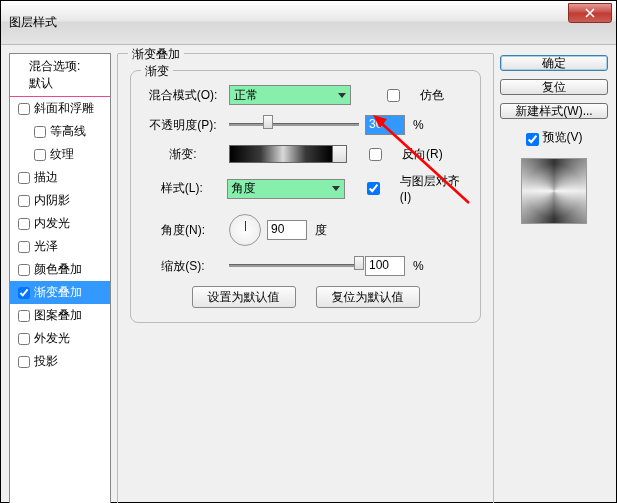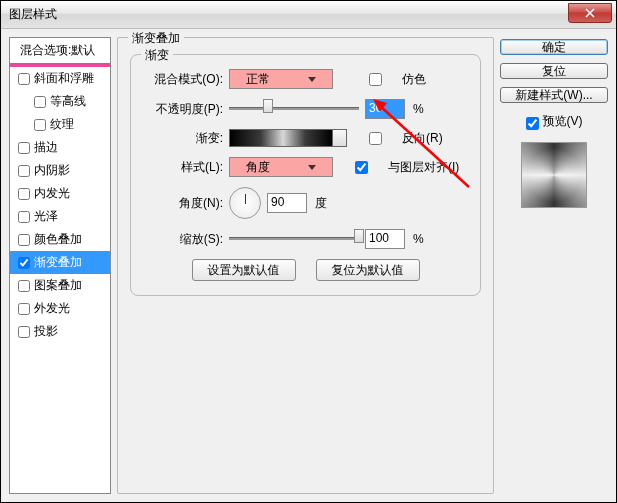--- a/index.html
+++ b/index.html
@@ -1,36 +1,36 @@
 <!DOCTYPE html>
 <html><head>
 <meta charset="utf-8">
 <style>
 *{box-sizing:border-box;margin:0;padding:0;font-family:"Microsoft YaHei",SimSun,sans-serif;font-size:12px}
 body{background:#fff}
 .dialog{width:617px;height:503px;border:1px solid #000;background:#f0f0f0;position:relative}
-.titlebar{height:28px;background:linear-gradient(#fff,#e8e8e8 45%,#d8d8d8 50%,#e4e4e4);border-bottom:1px solid #bbb;display:flex;align-items:center;padding-left:8px}
+.titlebar{height:44px;background:linear-gradient(#fff,#e8e8e8 45%,#d8d8d8 50%,#e4e4e4);border-bottom:1px solid #bbb;display:flex;align-items:center;padding-left:8px}
 .titlebar-text{color:#000}
 .close-btn{position:absolute;right:4px;top:2px;width:44px;height:20px;background:linear-gradient(#e49a93,#c8514a 45%,#c13a31 50%,#ca5f56);border:1px solid #8a2d25;border-radius:0 0 3px 3px;display:flex;align-items:center;justify-content:center;color:#fff;cursor:pointer}
 .close-btn svg{width:10px;height:10px}
 .content{display:flex;padding:8px;gap:6px;height:calc(100% - 28px)}
 .left-panel{width:102px;border:1px solid #888;background:#fff;display:flex;flex-direction:column}
 .left-header{padding:4px 6px;border-bottom:1px solid #ccc;background:#f4f4f4}
-.left-sub{padding:4px 10px;border-bottom:4px solid #ec4899}
+.left-sub{padding:4px 19px;border-bottom:1px solid #ec4899}
 .style-item{padding:3px 4px 3px 8px;display:flex;align-items:center;gap:4px;cursor:pointer}
 .style-item.indent{padding-left:24px}
 .style-item.selected{background:#3399ff;color:#fff}
 .style-item input[type=checkbox]{width:12px;height:12px}
 .middle-panel{flex:1;position:relative}
 .fieldset{border:1px solid #bbb;border-radius:2px;padding:10px 12px 12px;height:100%;position:relative}
 .legend{position:absolute;top:-8px;left:10px;background:#f0f0f0;padding:0 4px;font-size:12px}
 .inner-fieldset{border:1px solid #bbb;border-radius:8px;padding:14px 12px 14px;position:relative;margin-top:6px}
 .row{display:flex;align-items:center;margin-bottom:10px;gap:6px}
-.row-label{width:80px;text-align:right}
-.select{width:104px;height:20px;border:1px solid #888;background:#fca5a5;display:flex;align-items:center;justify-content:space-between;padding:0 16px;cursor:pointer}
+.row-label{width:80px;text-align:center}
+.select{width:122px;height:20px;border:1px solid #888;background:#86efac;display:flex;align-items:center;justify-content:space-between;padding:0 4px;cursor:pointer}
 .select .arrow{width:0;height:0;border-left:4px solid transparent;border-right:4px solid transparent;border-top:5px solid #333}
 .slider{width:130px;height:16px;position:relative;display:flex;align-items:center}
 .slider-track{height:2px;background:#999;width:100%;position:relative}
 .slider-track::before{content:'';position:absolute;left:0;right:0;top:-1px;height:1px;background:#666}
 .slider-thumb{position:absolute;top:-2px;width:10px;height:14px;background:linear-gradient(#fafafa,#ddd);border:1px solid #888;transform:translateX(-50%)}
 .num-input{width:40px;height:20px;border:1px solid #888;background:#fff;padding:1px 3px;text-align:left}
 .num-input.selected{background:#3399ff;color:#fff}
 .unit{margin-left:2px}
 .chk{display:flex;align-items:center;gap:20px}
 .chk input{width:13px;height:13px}

